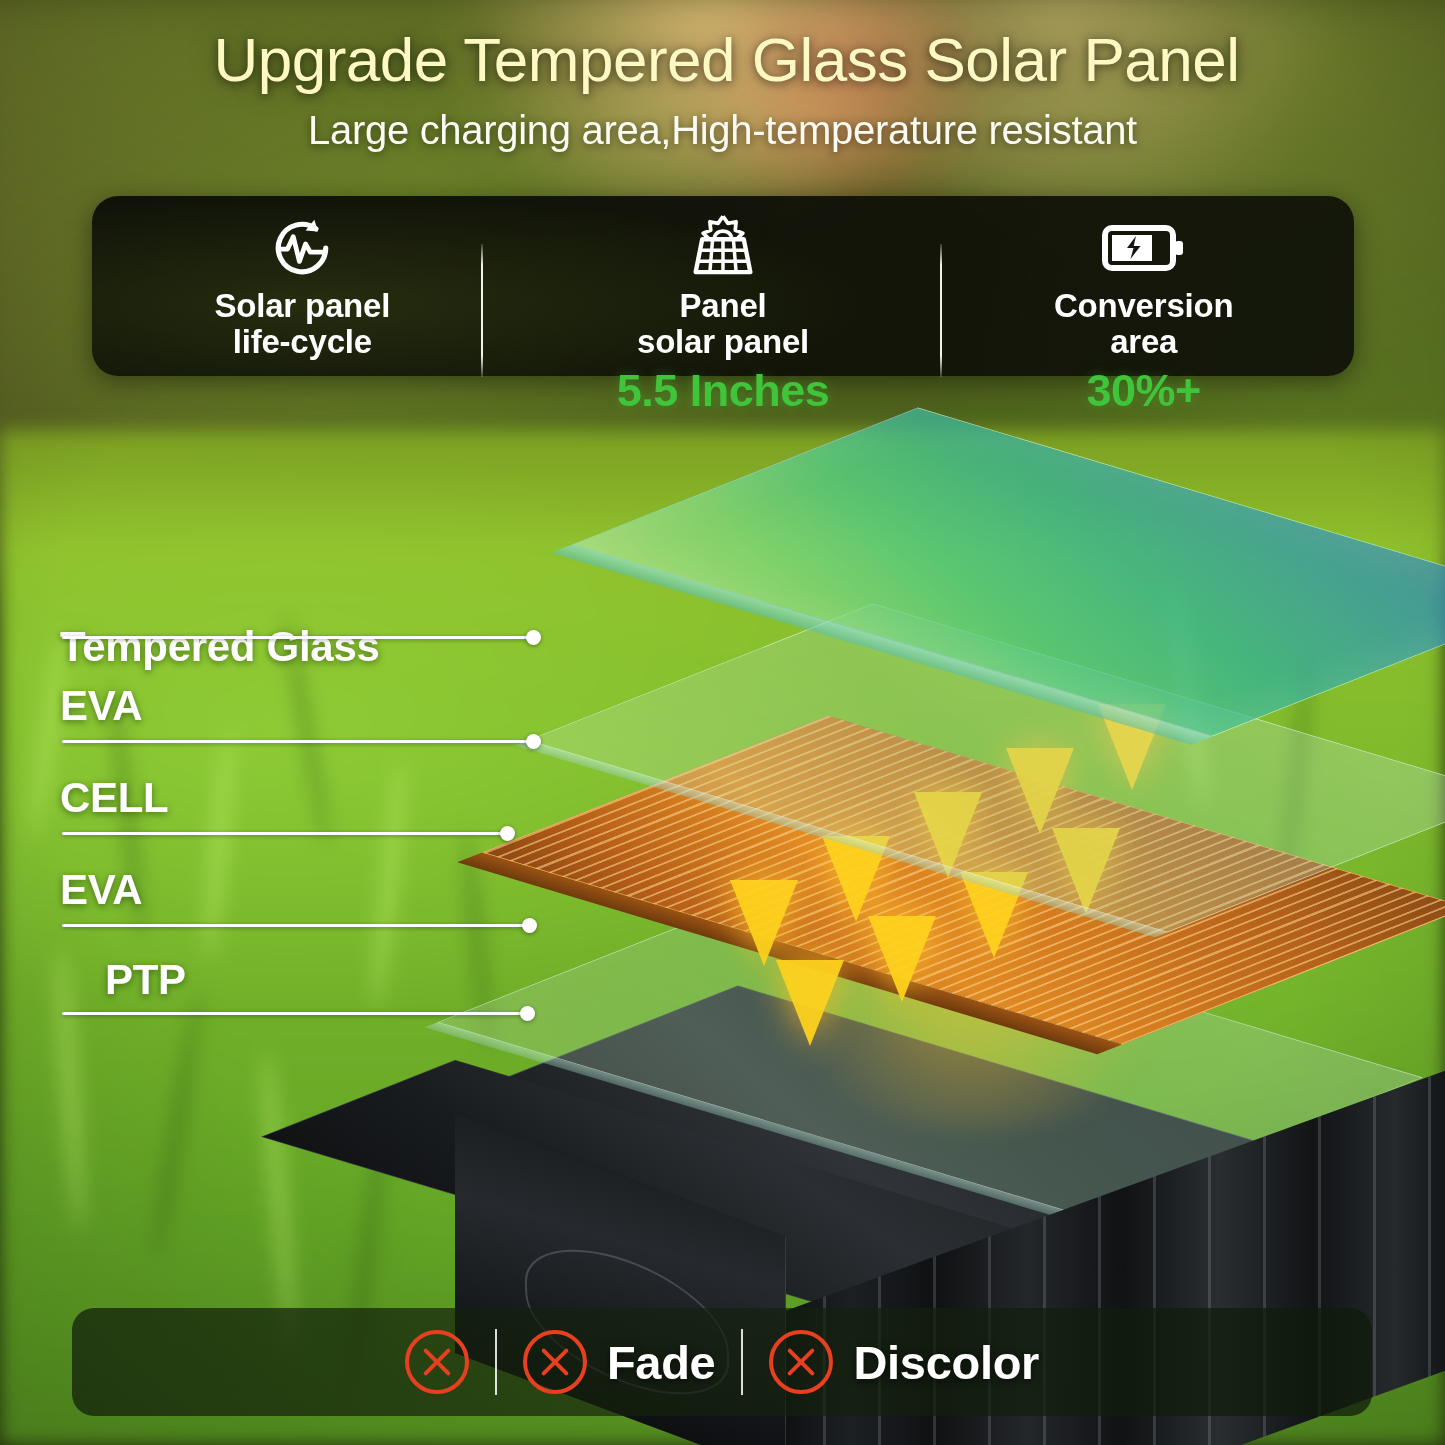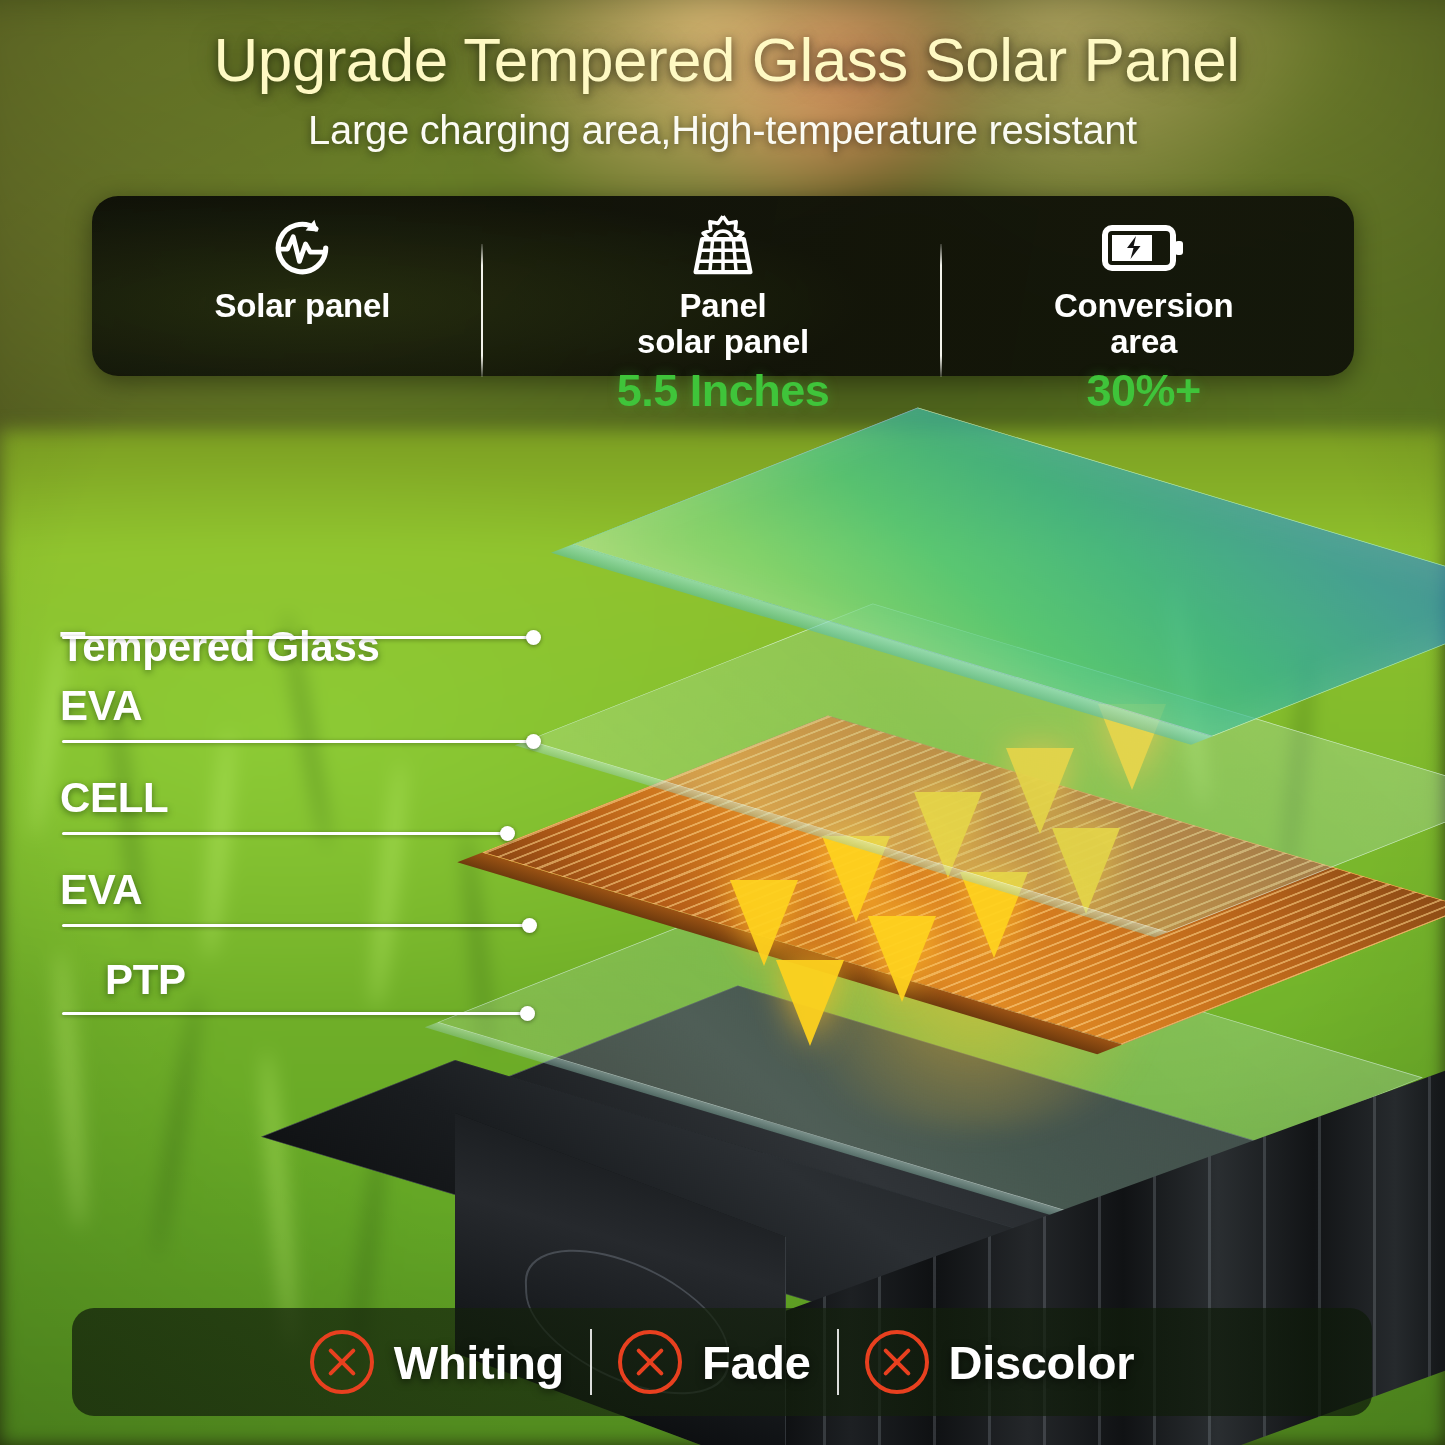--- a/index.html
+++ b/index.html
@@ -255,20 +255,21 @@
 
     <div class="stat">
       <div class="ico">
         <svg width="66" height="66" viewBox="0 0 64 64">
           <path d="M55 32a23 23 0 1 1-9.5-18.6" fill="none" stroke="#fff" stroke-width="5" stroke-linecap="round"></path>
           <path d="M44 4.5 L47.5 16 L35.5 15" fill="#fff"></path>
           <path d="M9 33 h9 l5.5 -12 l6 24 l6 -17 l4.5 8 h14" fill="none" stroke="#fff" stroke-width="4.6" stroke-linejoin="round" stroke-linecap="round"></path>
         </svg>
       </div>
       <div class="l1">Solar panel</div>
+      <div class="l2">life-cycle</div>
     </div>
 
     <div class="stat">
       <div class="ico">
         <svg width="70" height="70" viewBox="0 0 64 64">
           <path d="M32 3 l4.5 6.5 L44 8 l-.8 7.8 7 2.6 -5.4 5.2 M32 3 l-4.5 6.5 L20 8 l.8 7.8 -7 2.6 5.4 5.2" fill="none" stroke="#fff" stroke-width="3.4" stroke-linejoin="round"></path>
           <path d="M24 22 a8.6 8.6 0 0 1 16 0" fill="none" stroke="#fff" stroke-width="3.4"></path>
           <path d="M13 24 h38 l6 30 H7 z" fill="none" stroke="#fff" stroke-width="4" stroke-linejoin="round"></path>
           <path d="M22.5 24 l-2.5 30 M32 24 v30 M41.5 24 l2.5 30" stroke="#fff" stroke-width="3.2"></path>
           <path d="M11.6 34 h40.8 M10.2 44 h43.6" stroke="#fff" stroke-width="3.2"></path>
@@ -389,21 +390,20 @@
   <div class="lbl" style="top:956px;margin-left:45px;">
     <div class="txt">PTP</div>
   </div>
   <div class="leader" style="top:1012px;width:466px;">
       <span class="dot"></span>
     </div>
 
   <div class="badges">
     <div class="badge">
       <span class="xcircle"></span>
-      <span class="t">Whiting</span>
     </div>
     <div class="bdiv"></div>
     <div class="badge">
       <span class="xcircle"></span>
       <span class="t">Fade</span>
     </div>
     <div class="bdiv"></div>
     <div class="badge">
       <span class="xcircle"></span>
       <span class="t">Discolor</span>

